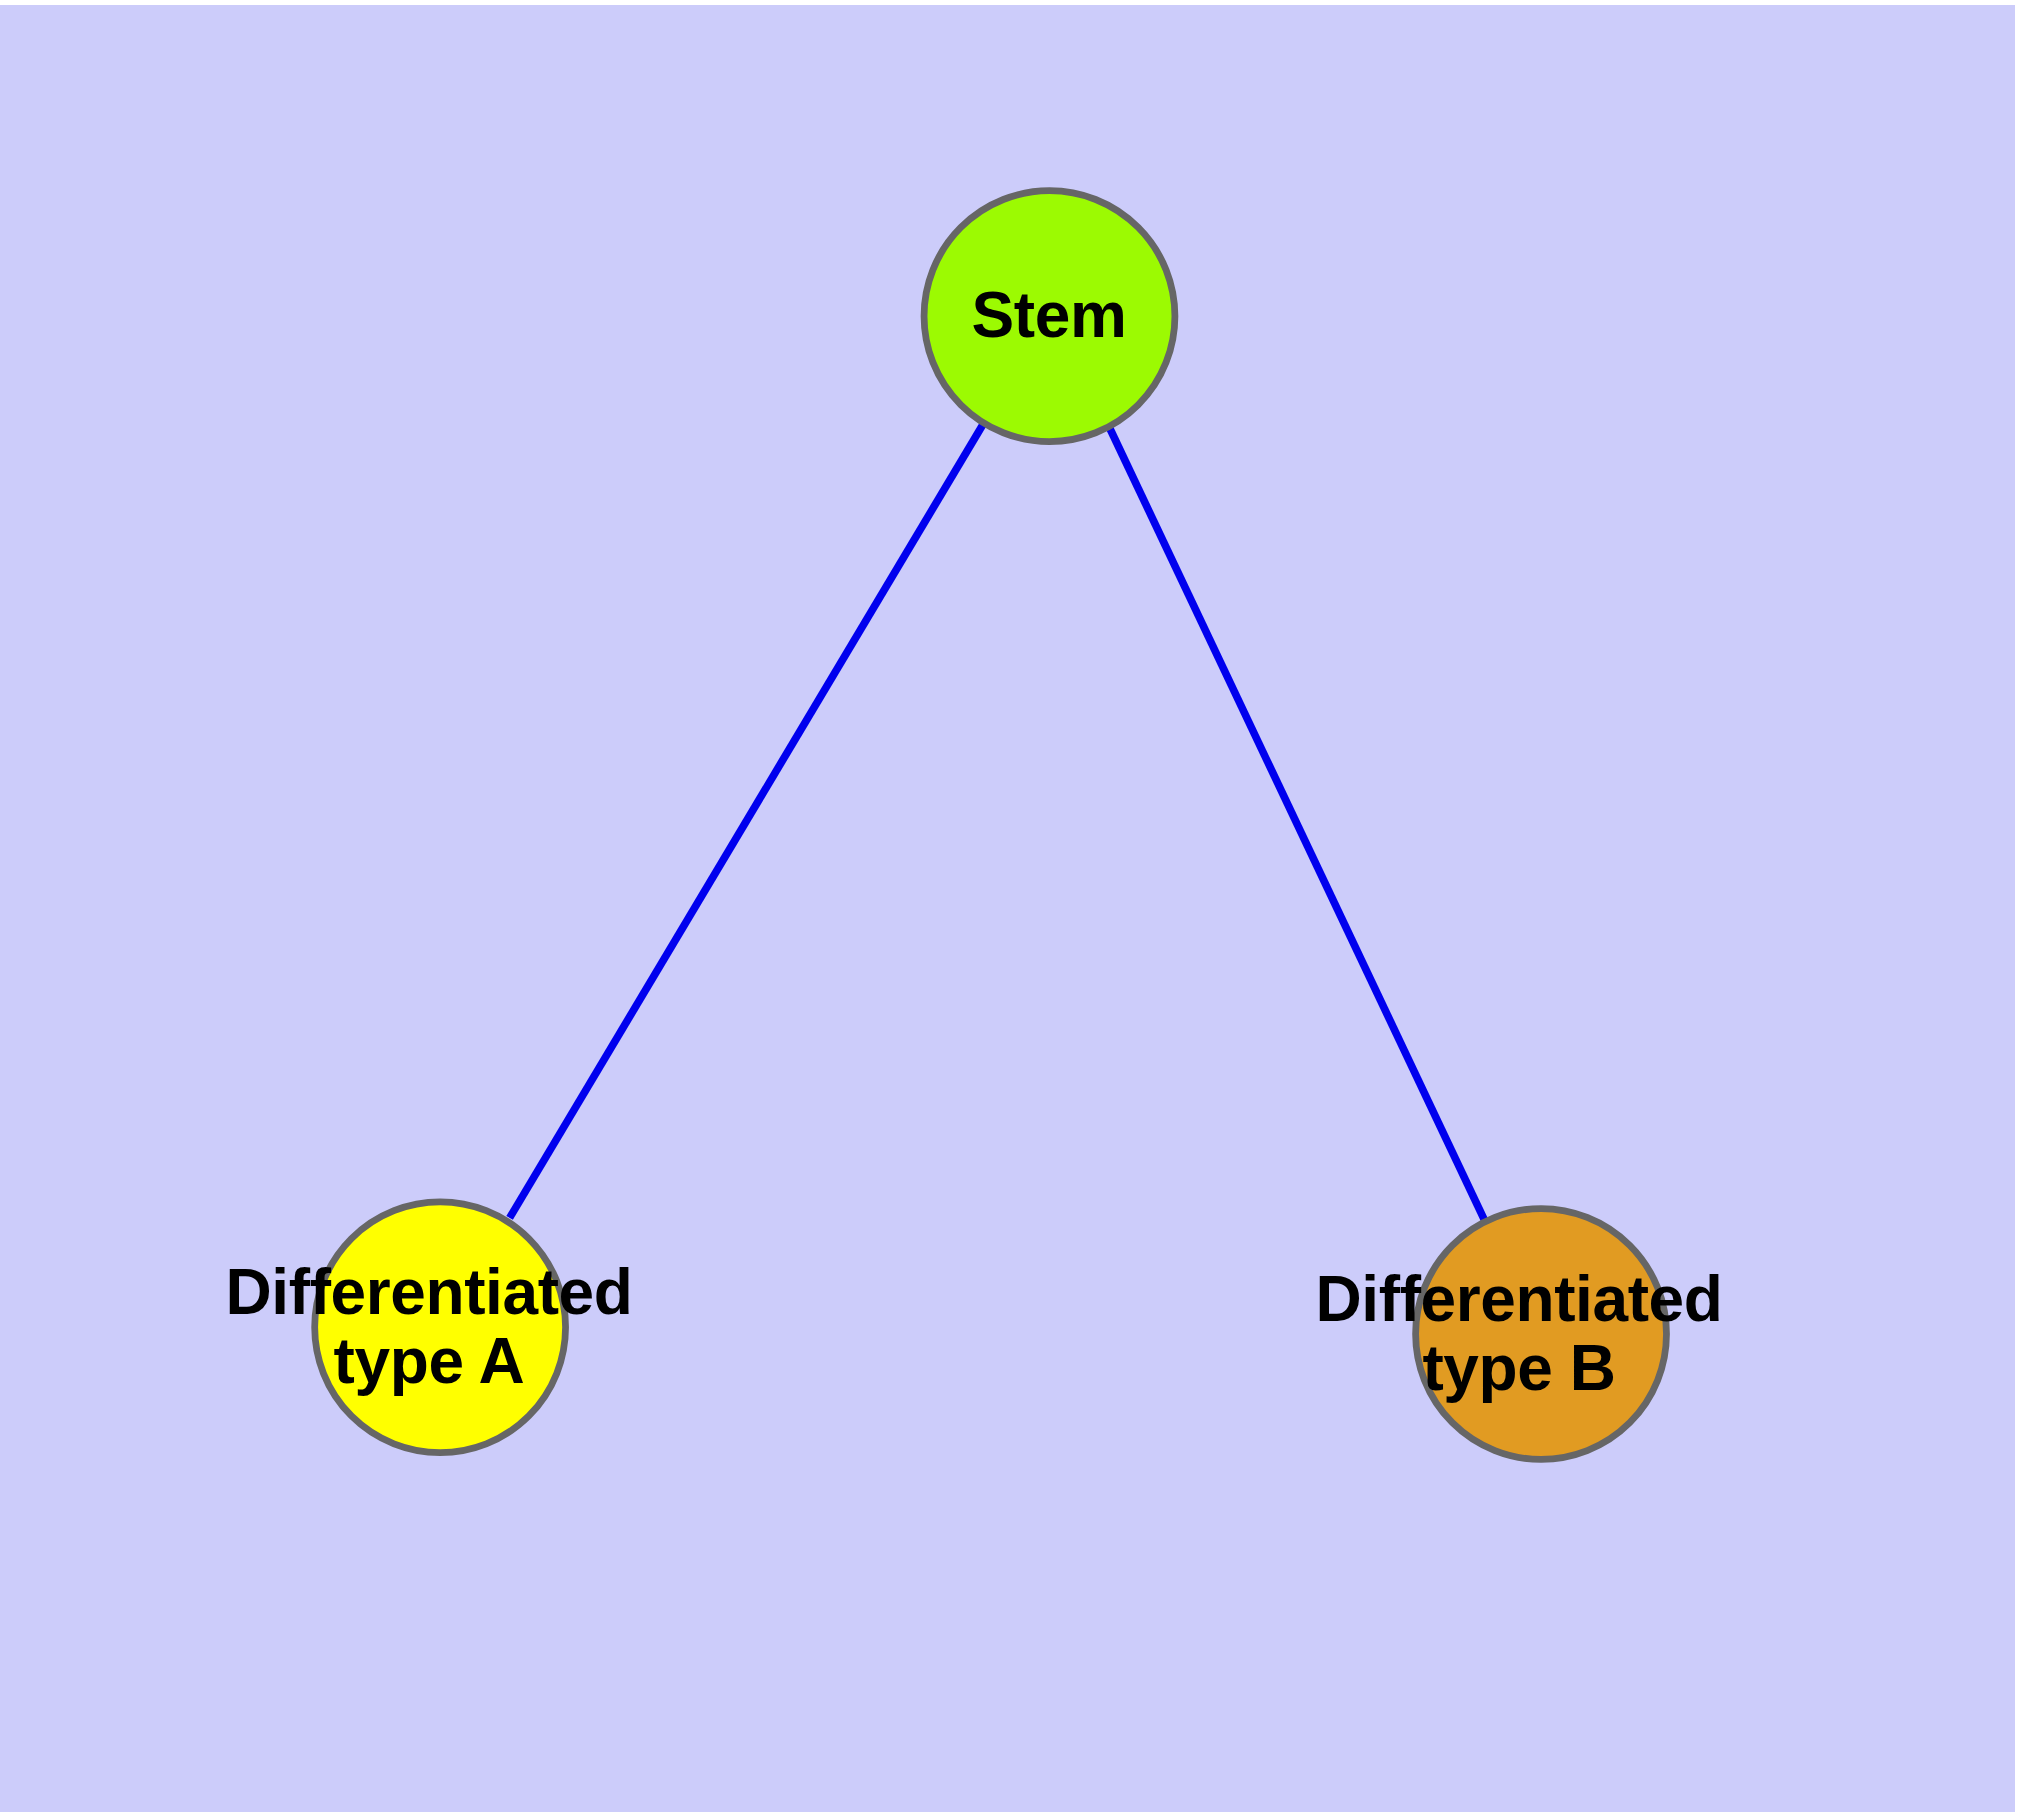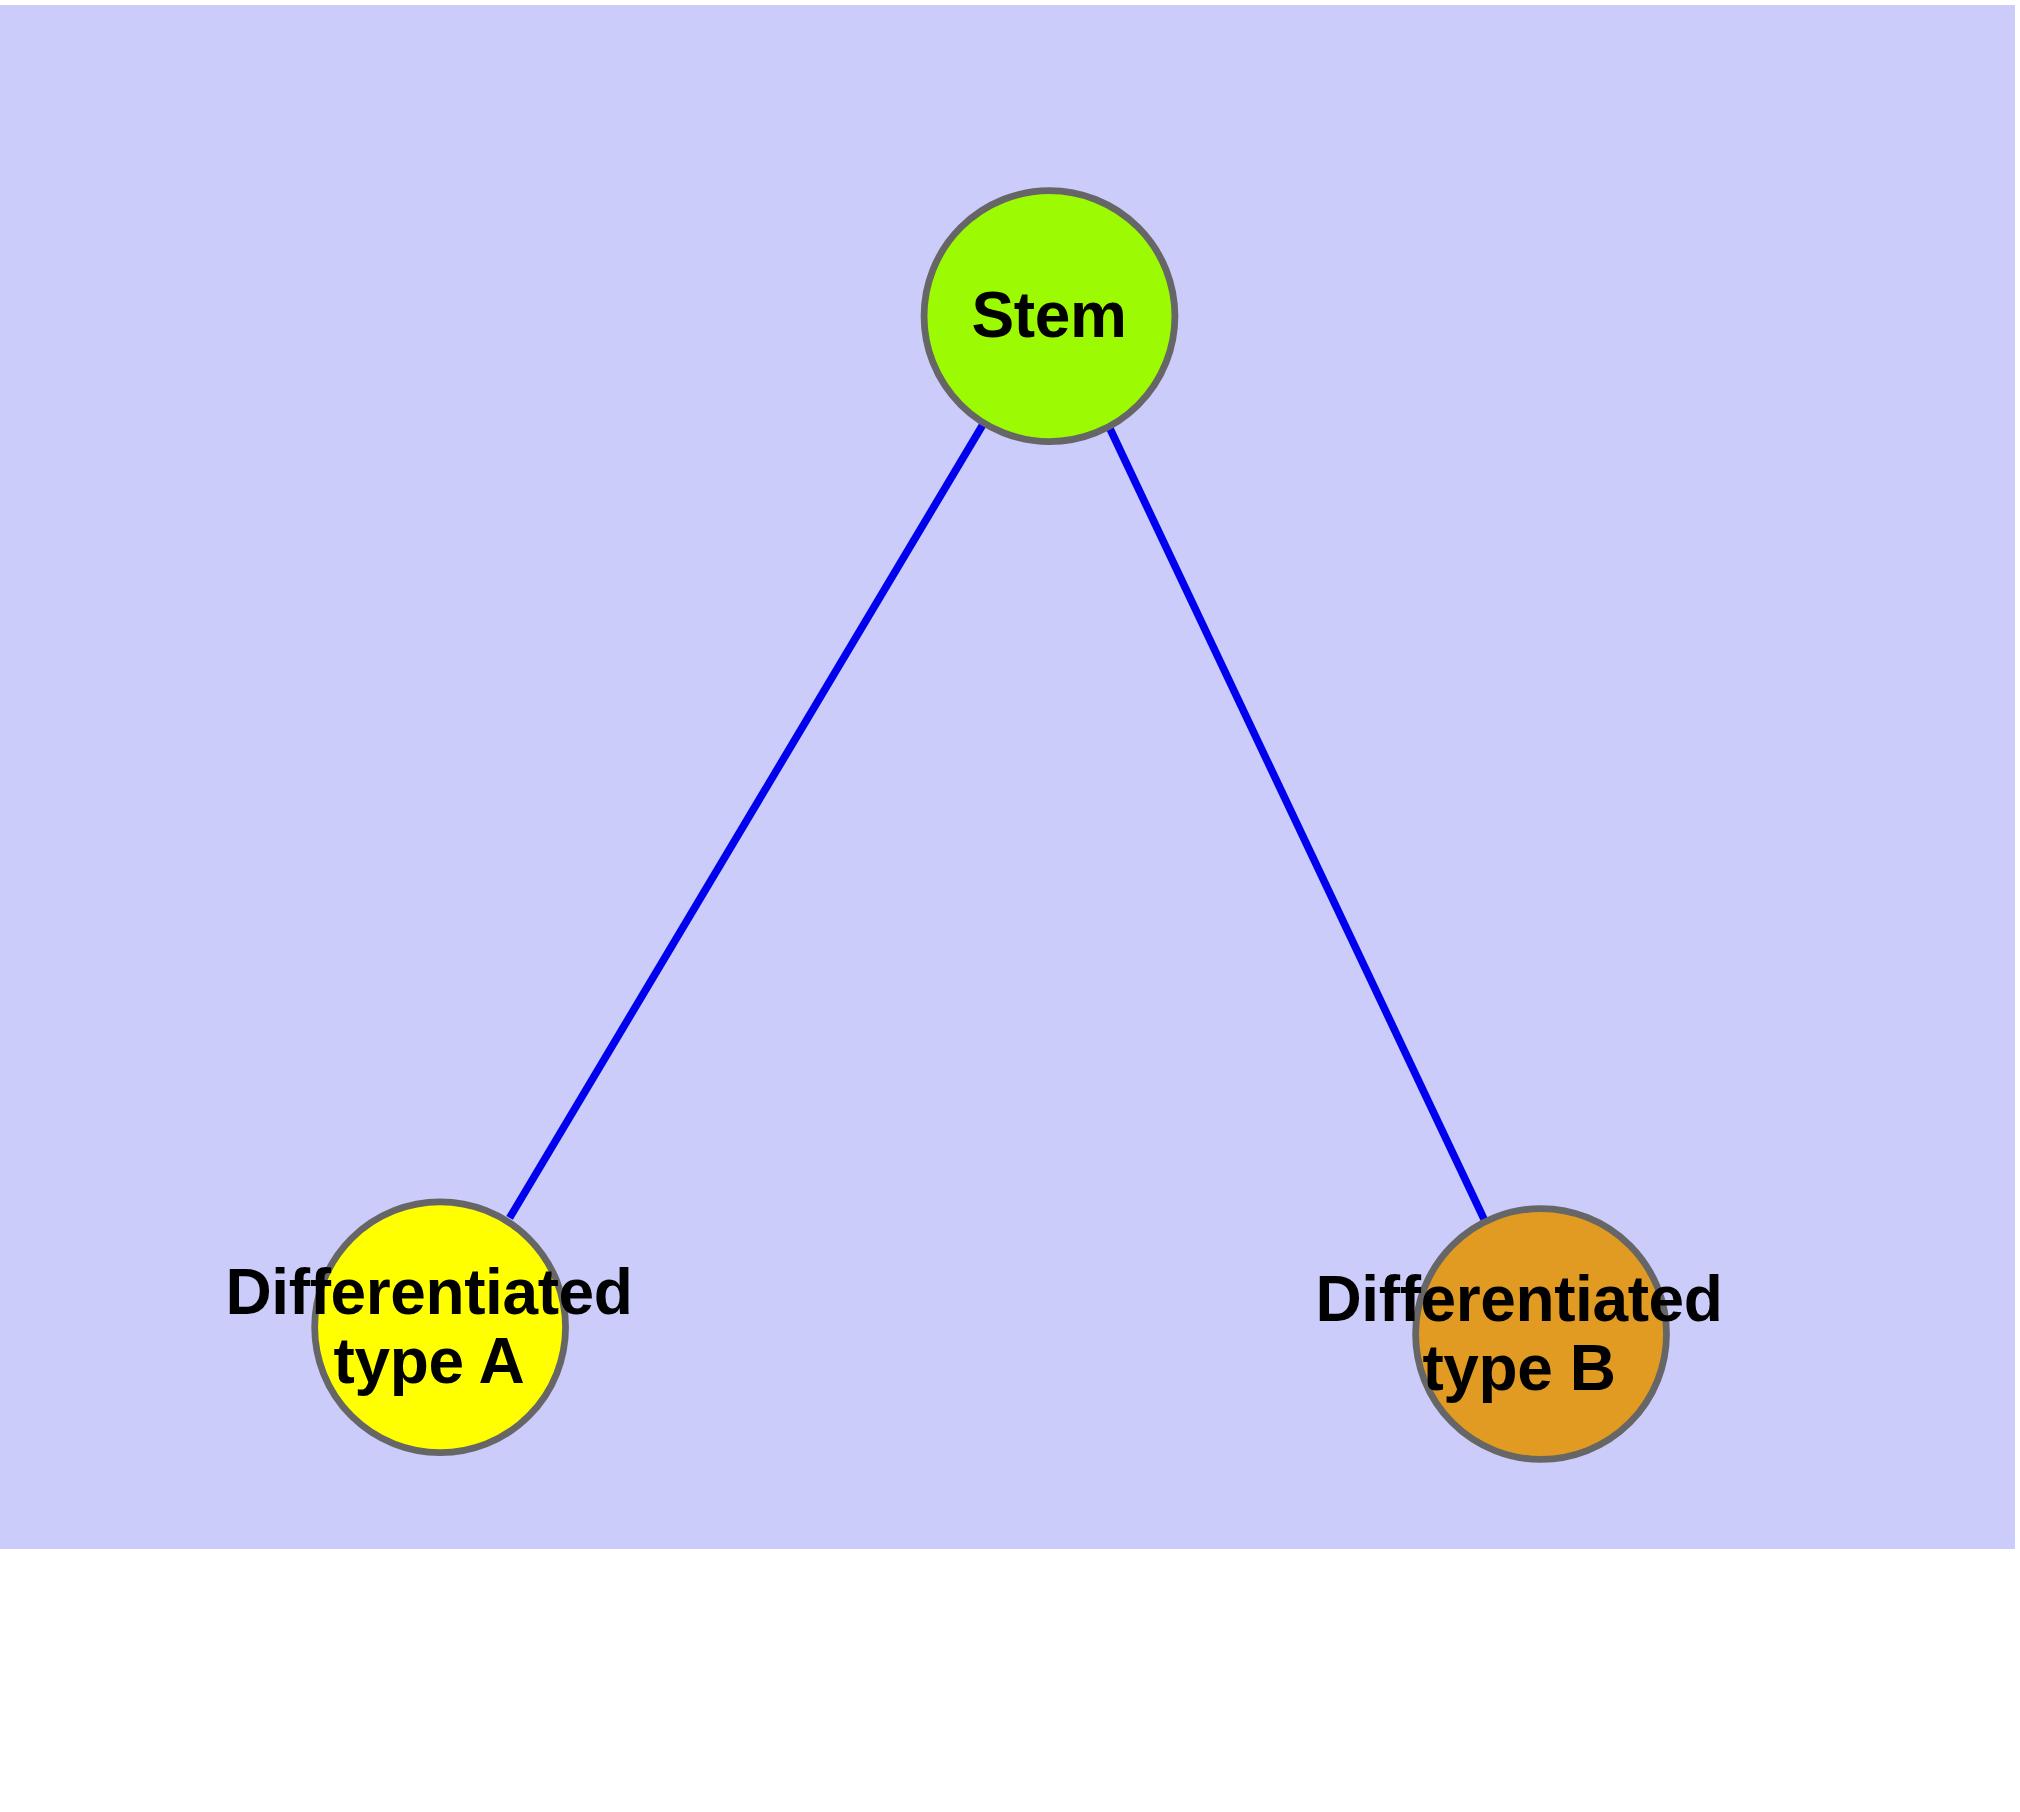--- a/index.html
+++ b/index.html
@@ -3,21 +3,21 @@
 <meta charset="utf-8">
 <style>
   html, body {
     margin: 0;
     padding: 0;
     background: #ffffff;
   }
   #stage {
     position: relative;
     width: 2021px;
-    height: 1549px;
+    height: 1812px;
     background: #ffffff;
     overflow: hidden;
     font-family: "Liberation Sans", sans-serif;
   }
   #canvas-bg {
     position: absolute;
     left: 0px;
     top: 5.1px;
     width: 2015px;
     height: 1807px;

